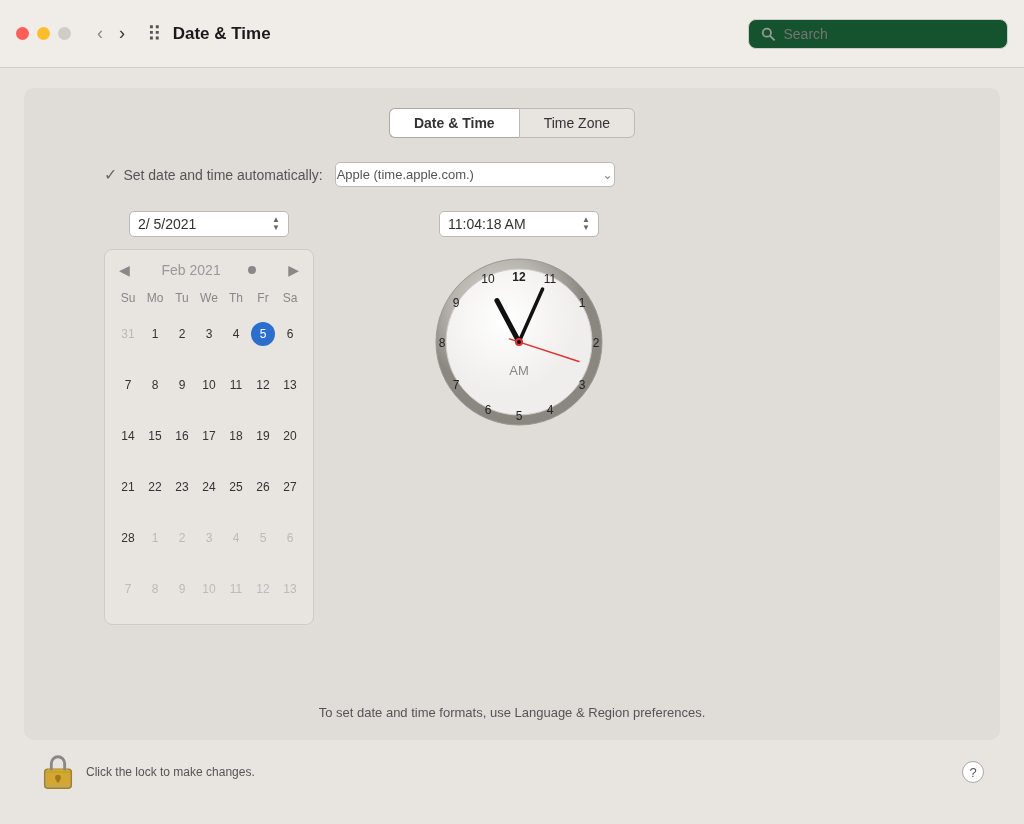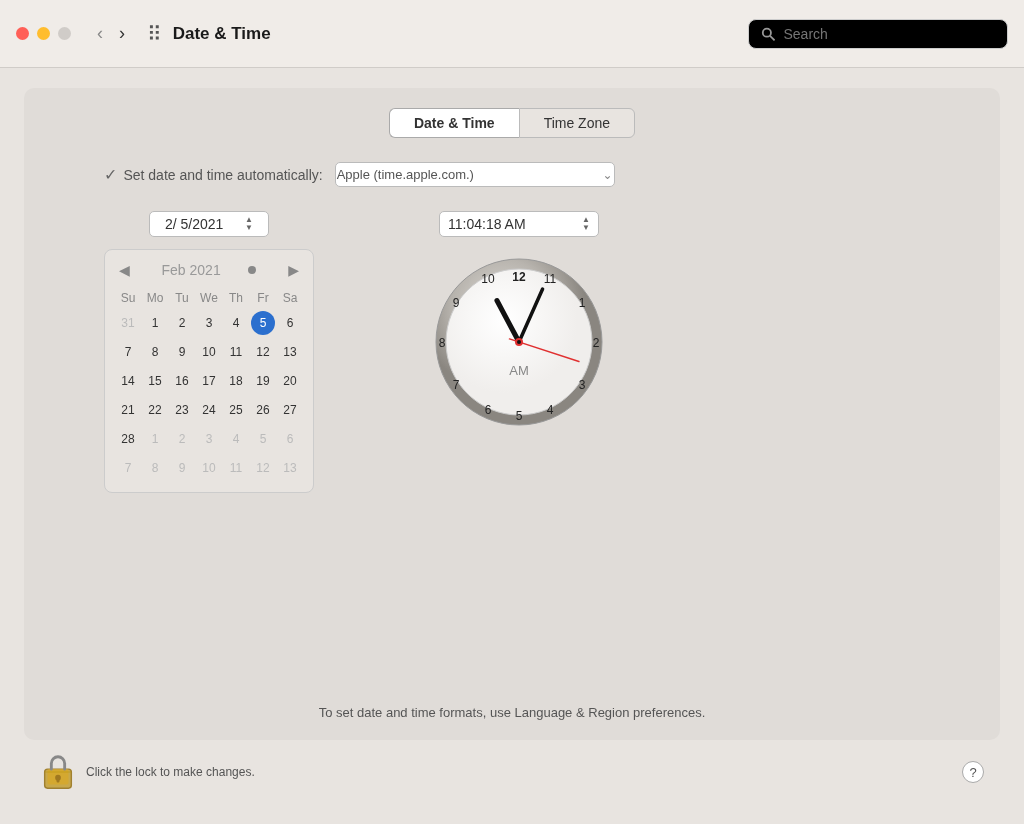--- a/index.html
+++ b/index.html
@@ -67,21 +67,21 @@
       margin-left: 10px;
     }
 
     .search-bar {
       position: absolute;
       right: 16px;
       top: 50%;
       transform: translateY(-50%);
       display: flex;
       align-items: center;
-      background: #000000;
+      background: #14532d;
       border: 1px solid #ccc;
       border-radius: 8px;
       padding: 6px 12px;
       width: 260px;
     }
     .search-bar svg {
       width: 16px;
       height: 16px;
       margin-right: 8px;
       color: #999;
@@ -189,26 +189,26 @@
     
     .calendar-section {
       display: flex;
       flex-direction: column;
       align-items: center;
     }
     .date-input {
       background: white;
       border: 1px solid #bbb;
       border-radius: 5px;
-      padding: 4px 15px;
+      padding: 4px 8px;
       font-size: 14px;
       display: flex;
       align-items: center;
       margin-bottom: 12px;
-      width: 120px;
+      width: 160px;
       justify-content: space-between;
     }
     .date-input-value { color: #333; }
     .stepper {
       display: flex;
       flex-direction: column;
       margin-left: 4px;
     }
     .stepper-btn {
       background: none;
@@ -269,21 +269,21 @@
       text-align: left;
       padding: 4px 2px;
       cursor: pointer;
       border-radius: 50%;
       color: #333;
       width: 24px;
       height: 24px;
       display: flex;
       align-items: center;
       justify-content: center;
-      margin: 2px auto;
+      margin: 13px auto;
     }
     .cal-day.muted { color: #bbb; }
     .cal-day.selected {
       background: #2b6fce;
       color: white;
       border-radius: 50%;
     }
 
     
     .clock-section {

